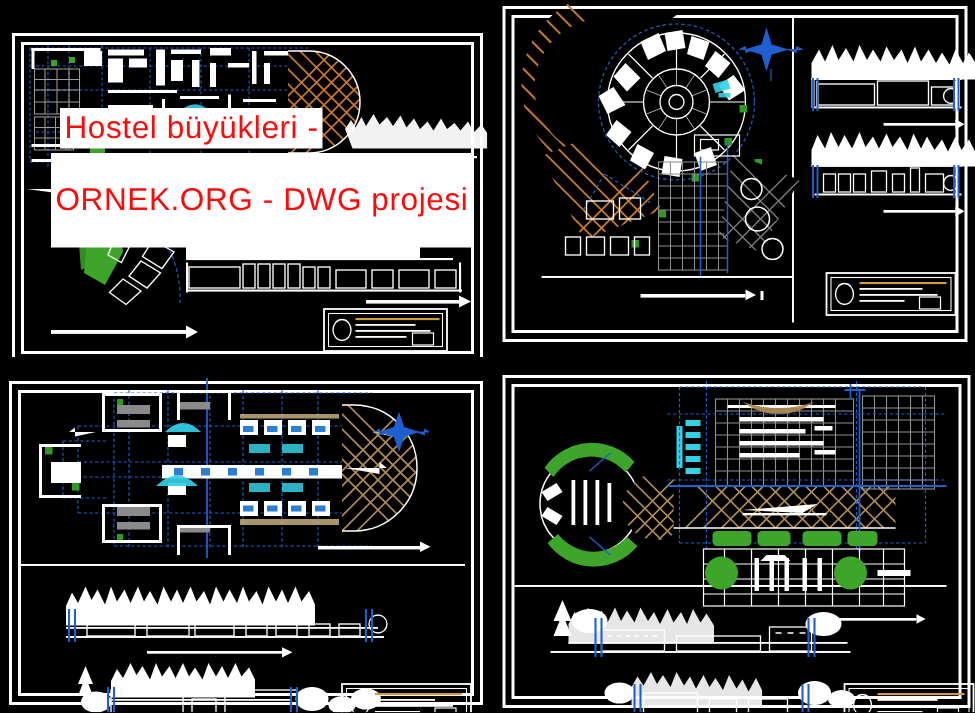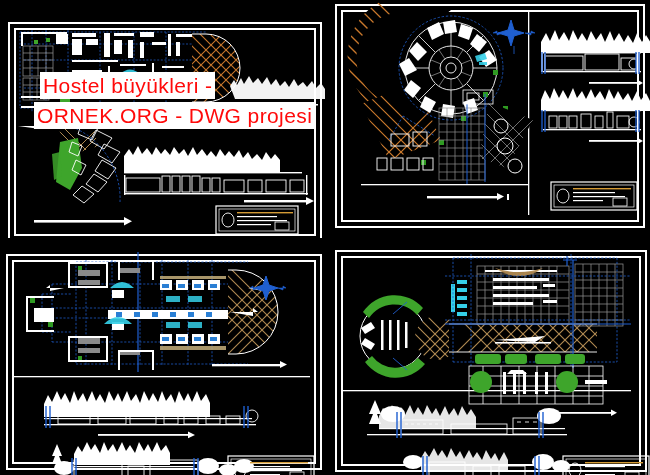--- a/index.html
+++ b/index.html
@@ -21,21 +21,21 @@
   .frame-br{left:10px;top:12px;width:308px;height:218px;}
 
   .cadsvg{position:absolute;left:0;top:0;display:block;}
 
   
   #watermark{position:absolute;left:0;top:52px;width:325px;height:64px;pointer-events:none;}
   .wm-line{position:absolute;background:#fff;white-space:nowrap;color:#ff0a0a;
            font-family:"Liberation Sans",sans-serif;font-size:21px;line-height:25px;
            letter-spacing:.4px;}
   .wm1{left:40px;top:4px;padding:1px 3px;}
-  .wm2{left:34px;top:34px;padding:1px 3px;}
+  .wm2{left:34px;top:34px;padding:19px 3px;}
 </style>
 </head>
 <body>
 
 <div id="stage">
 
   <div class="quad q-tl">
     <div class="sheet frame-tl">
       <div class="sheet-in"></div>
     </div>

